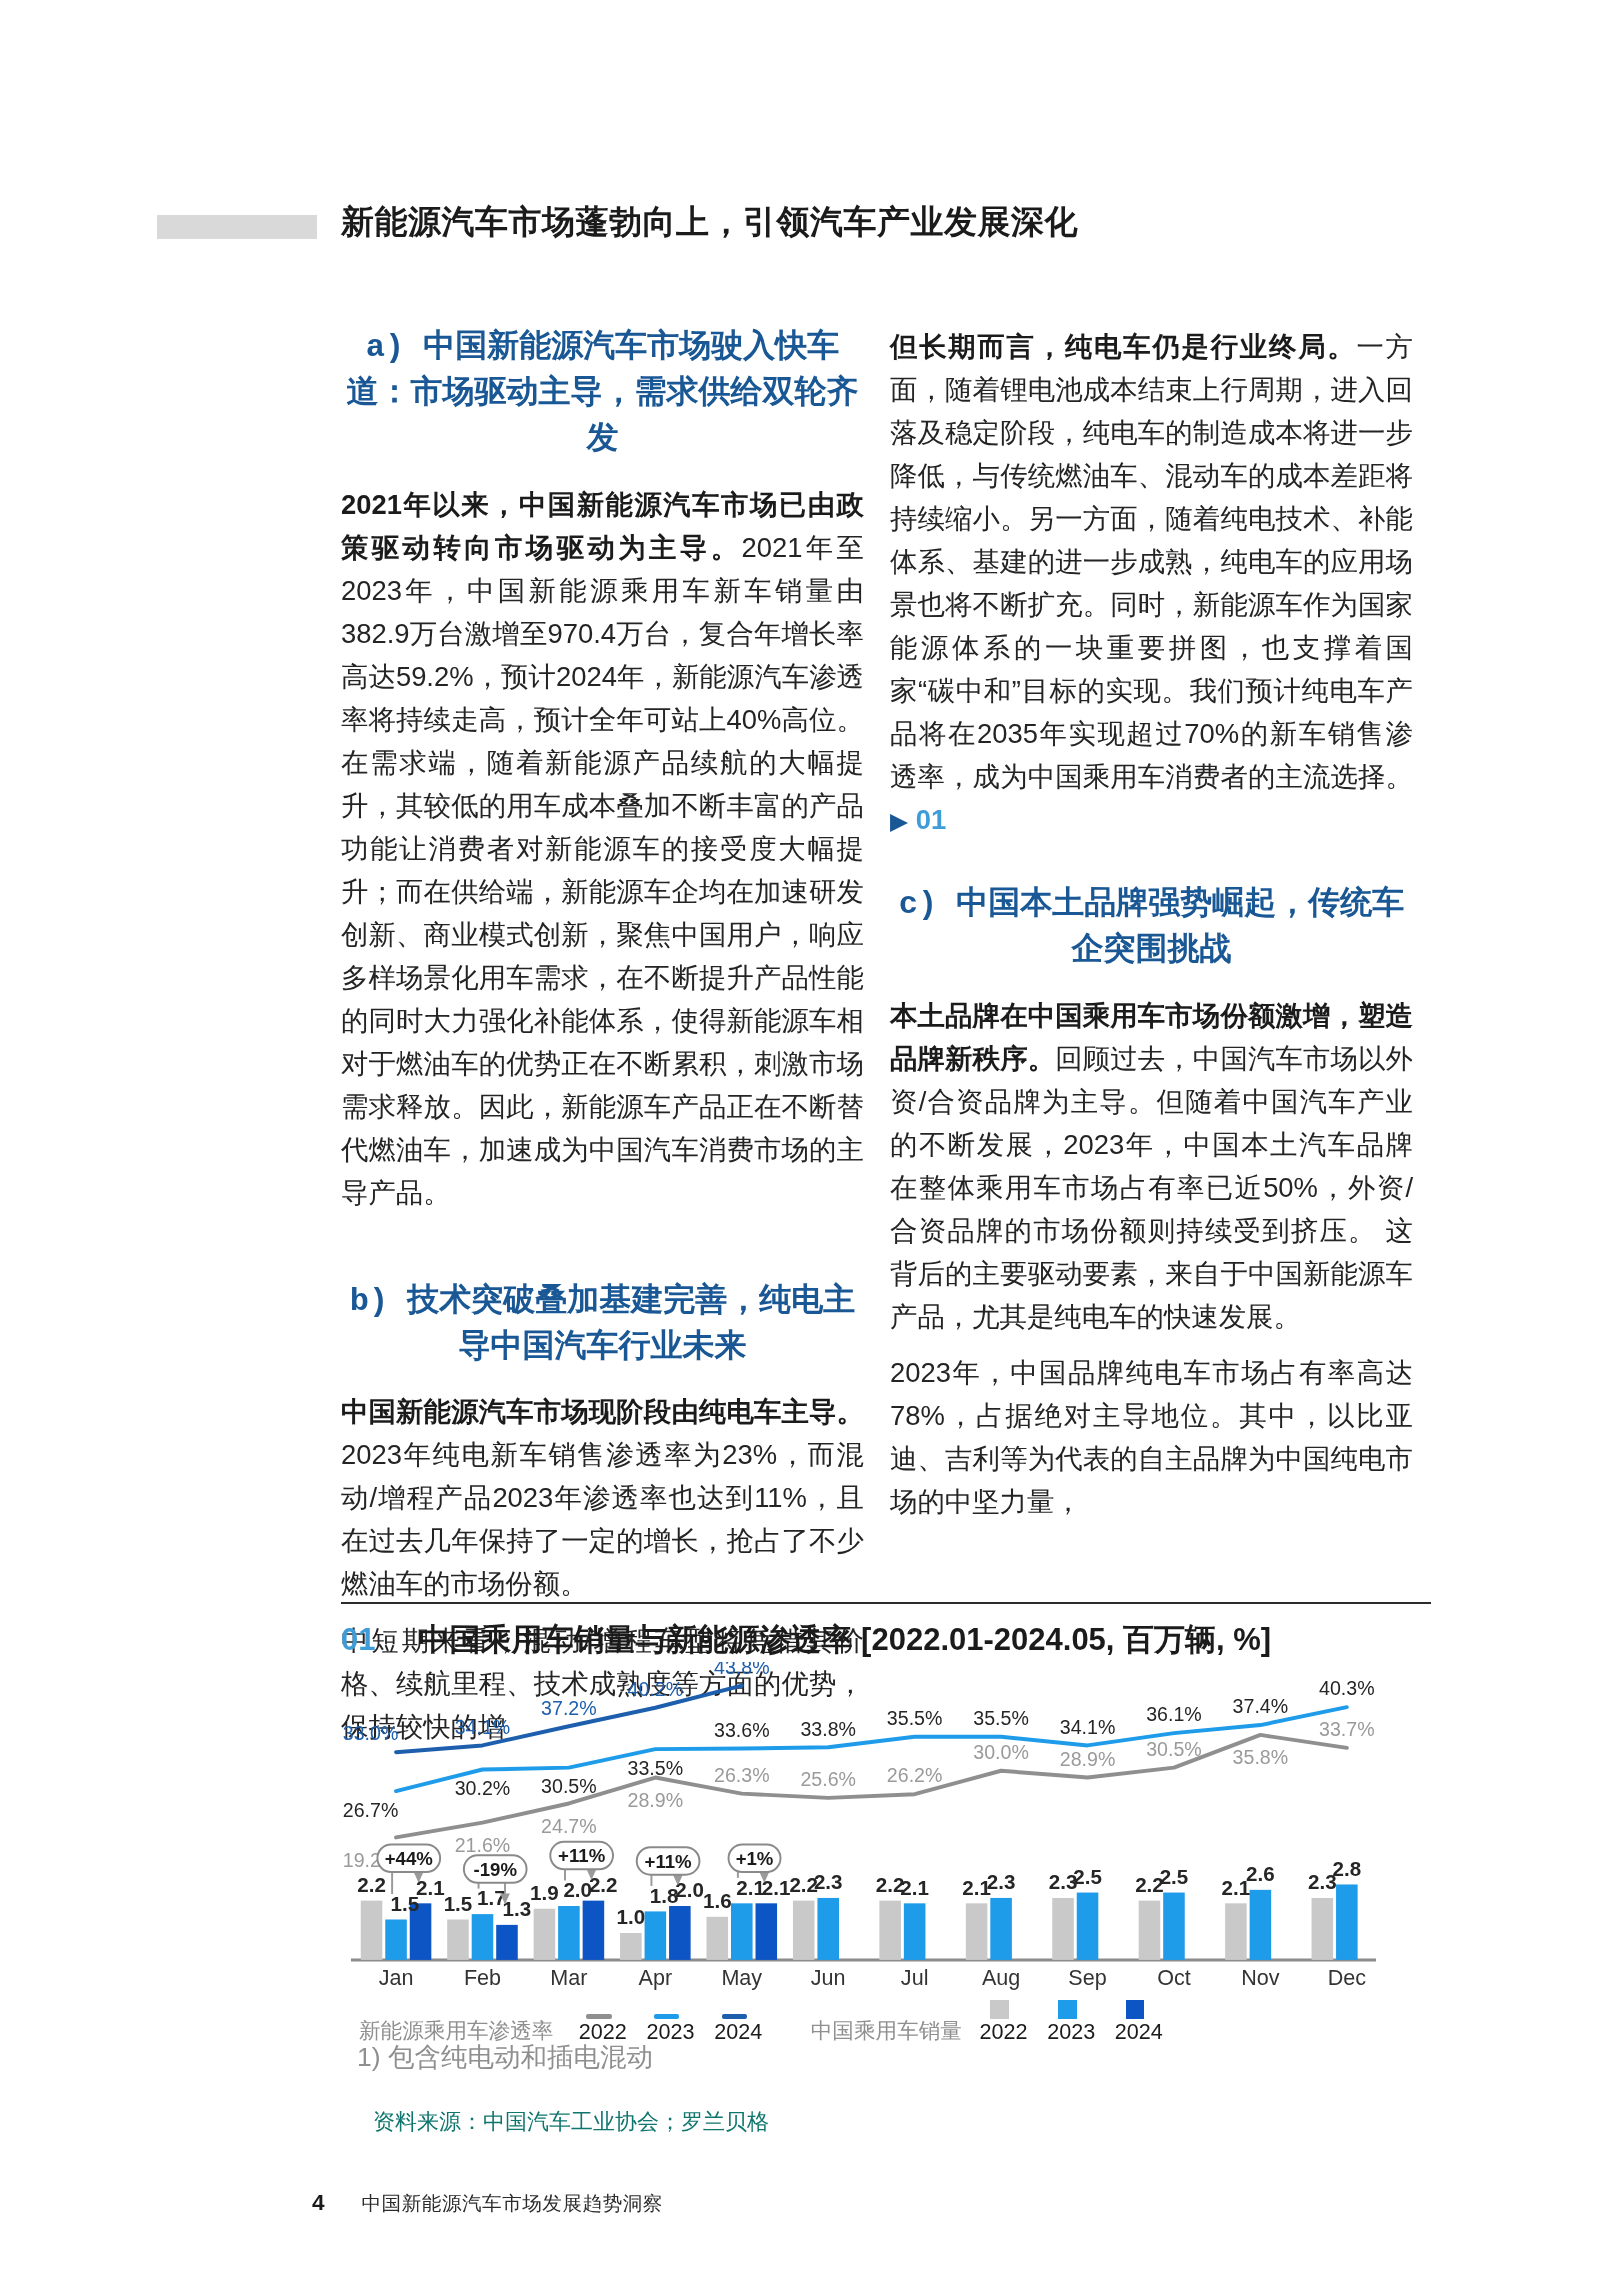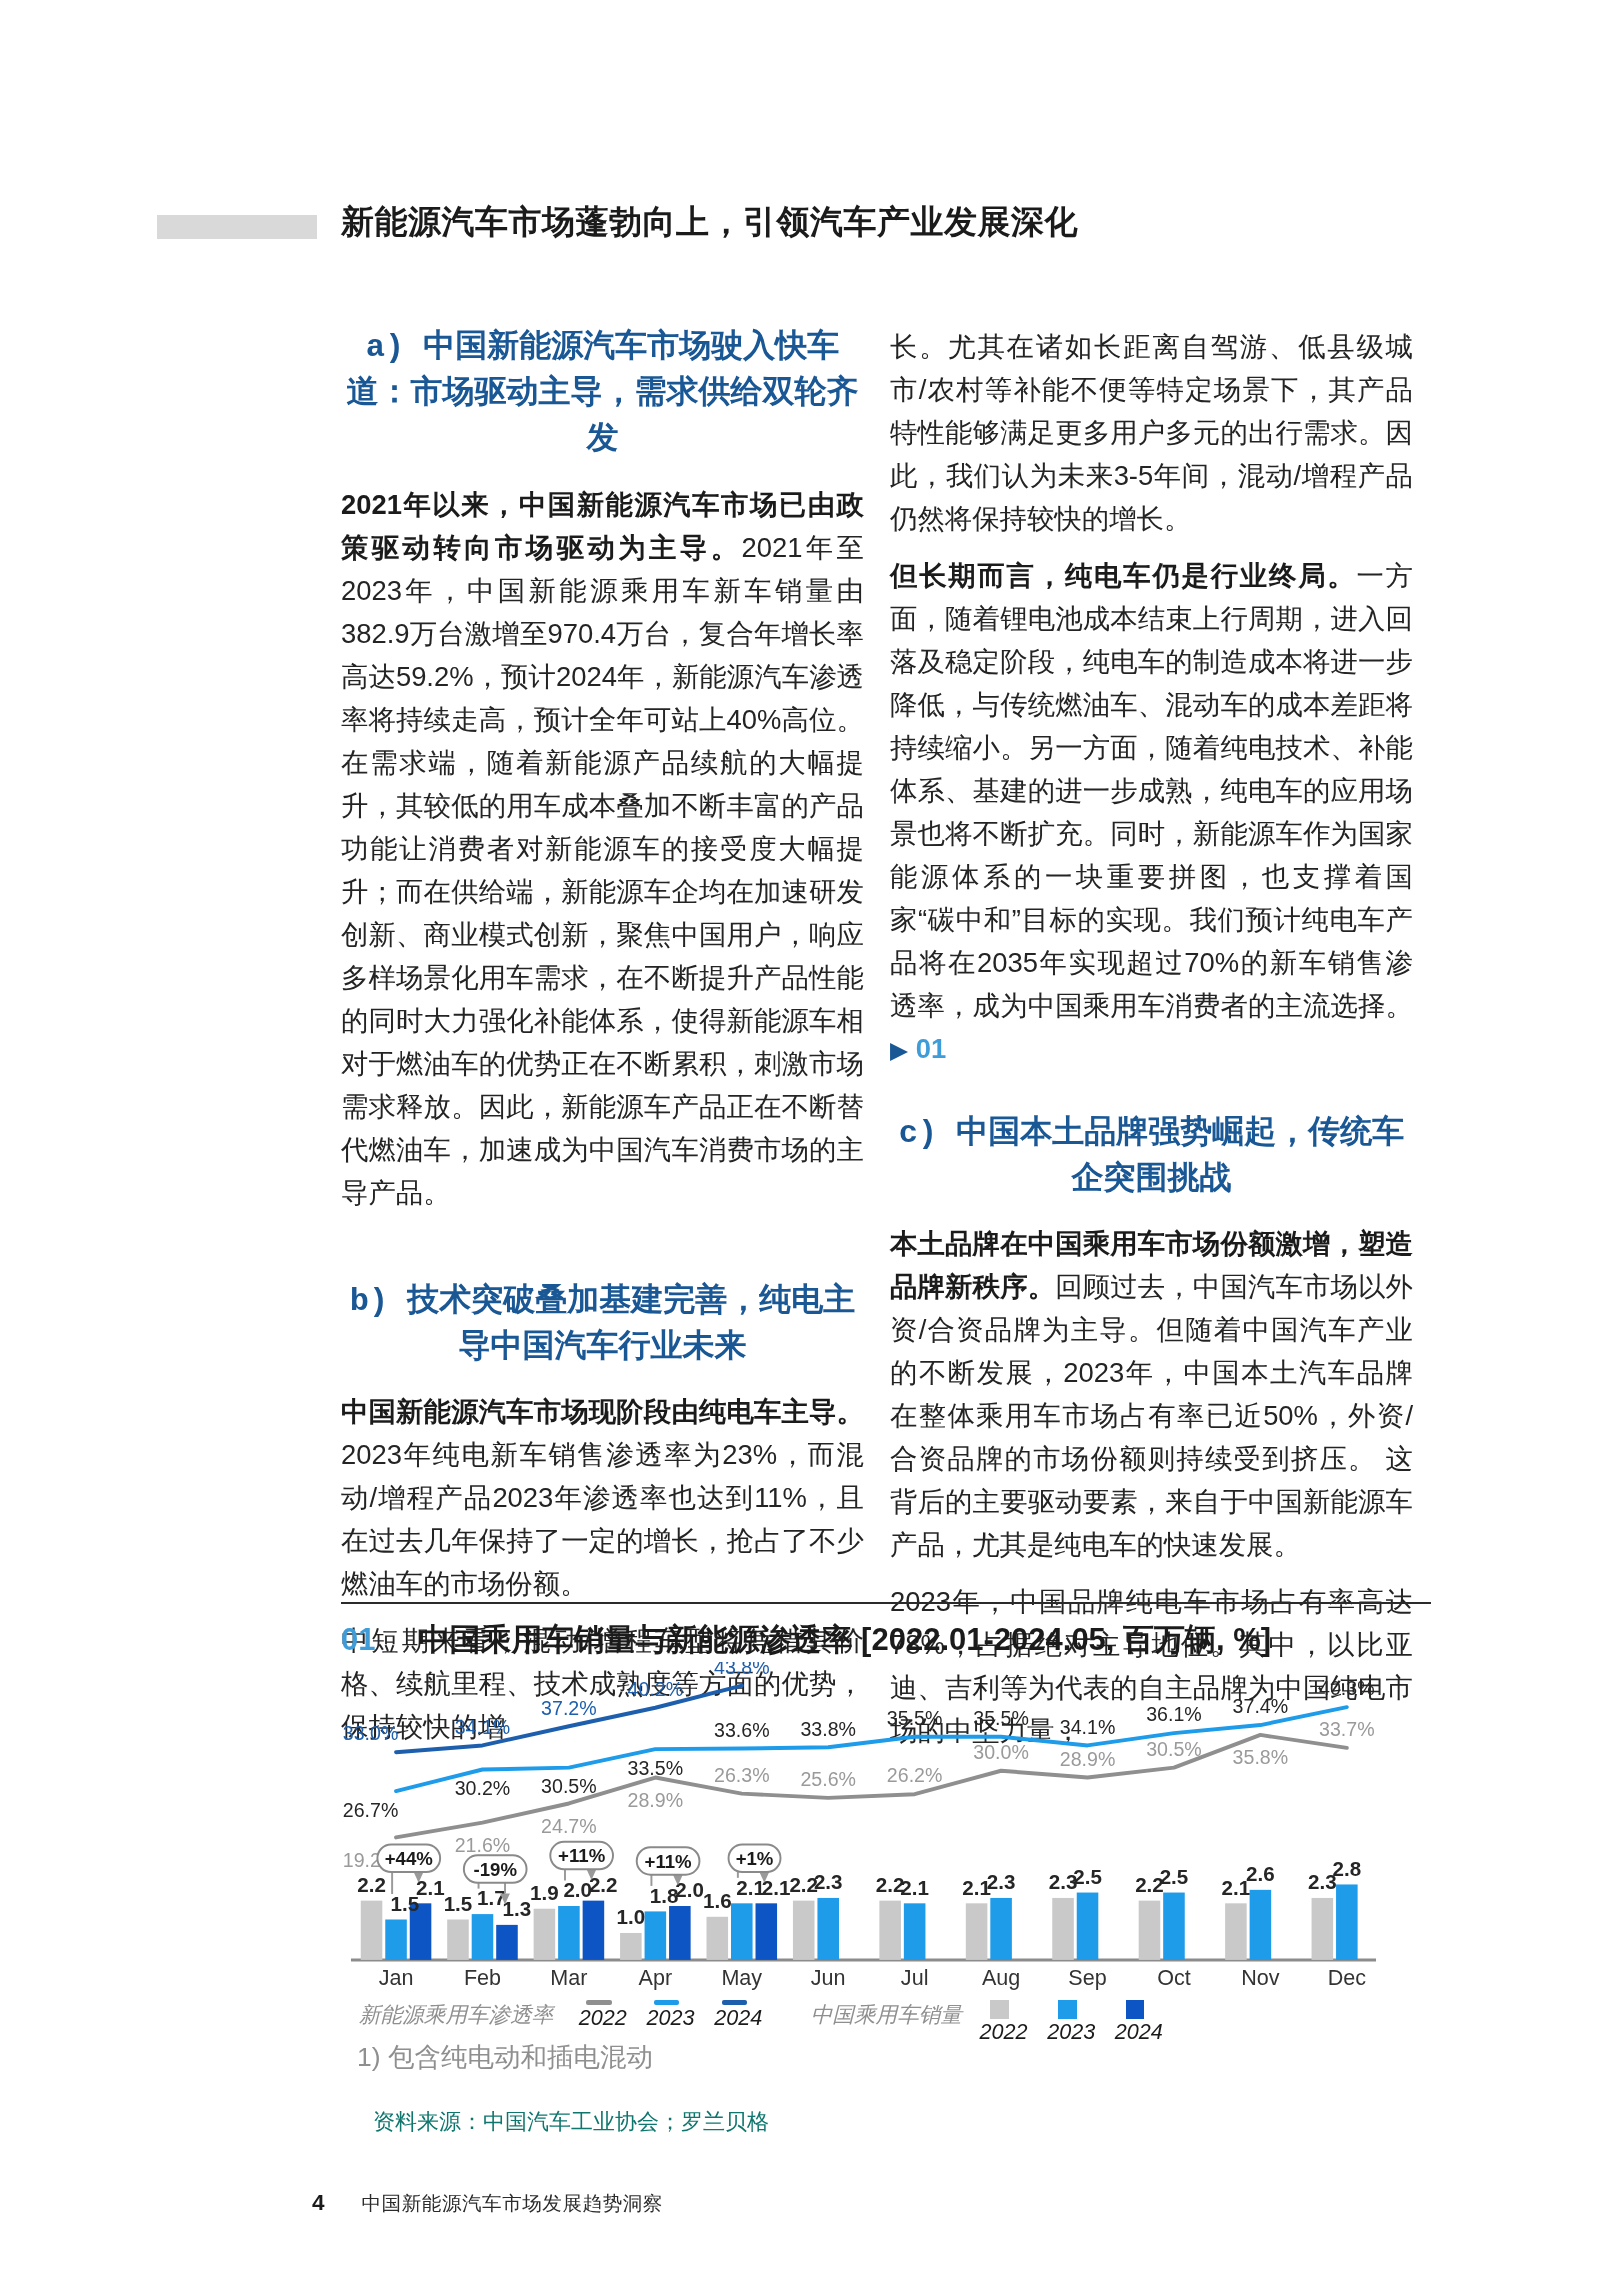--- a/index.html
+++ b/index.html
@@ -16,21 +16,21 @@
   .para{margin:0 0 13.7px 0;}
   .lead{font-weight:700;color:#1b1b1b;}
   .marker-tri{color:#1A5795;font-weight:700;font-size:23.5px;}
   .marker-ref{color:#3E9CD9;font-weight:700;}
   .fig-rule{position:absolute;left:341px;top:1602px;width:1090px;height:2px;background:#2b2b2b;}
   .fig-title-row{position:absolute;left:341px;top:1619px;display:flex;align-items:baseline;}
   .fig-number{font-size:31px;font-weight:700;color:#3E9CD9;margin-right:43px;}
   .fig-title{font-size:31px;font-weight:700;color:#1b1b1b;}
   .chart-wrap{position:absolute;left:343px;top:1662px;width:1041px;height:343px;}
   svg text{font-family:"Liberation Sans","DejaVu Sans",sans-serif;}
-  .legend{position:absolute;left:359px;top:2000px;display:flex;align-items:flex-start;font-size:21.6px;color:#1b1b1b;white-space:nowrap;font-style:italic;}
+  .legend{position:absolute;left:359px;top:2000px;display:flex;align-items:flex-end;font-size:21.6px;color:#1b1b1b;white-space:nowrap;}
   .lg-label{color:#8F8F8F;margin-right:25.5px;}
   .lg-label.second{margin-left:29px;margin-right:17.6px;}
   .lg-item{display:inline-flex;align-items:center;margin-right:19.6px;flex-direction:column;}
   .dash{display:inline-block;width:25.5px;height:4.9px;border-radius:2px;margin-right:7.8px;}
   .dash.g{background:#8F8F8F;} .dash.b{background:#1E9BE9;} .dash.n{background:#1E5FAD;}
   .sq{display:inline-block;width:18.6px;height:18.6px;margin-right:7.8px;}
   .sq.g{background:#C9C9C9;} .sq.b{background:#1E9BE9;} .sq.n{background:#0D55C4;}
   .footnote{position:absolute;left:357px;top:2039px;font-size:26.5px;color:#8F8F8F;}
   .source{position:absolute;left:373px;top:2107px;font-size:22px;color:#0f766e;}
   .footer{position:absolute;left:312px;top:2190px;display:flex;align-items:baseline;}
@@ -47,21 +47,20 @@
 
   <div class="col col-left">
     <div class="sec-heading">a) 中国新能源汽车市场驶入快车道：市场驱动主导，需求供给双轮齐发</div>
     <p class="para"><span class="lead">2021年以来，中国新能源汽车市场已由政策驱动转向市场驱动为主导。</span><span>2021年至2023年，中国新能源乘用车新车销量由382.9万台激增至970.4万台，复合年增长率高达59.2%，预计2024年，新能源汽车渗透率将持续走高，预计全年可站上40%高位。在需求端，随着新能源产品续航的大幅提升，其较低的用车成本叠加不断丰富的产品功能让消费者对新能源车的接受度大幅提升；而在供给端，新能源车企均在加速研发创新、商业模式创新，聚焦中国用户，响应多样场景化用车需求，在不断提升产品性能的同时大力强化补能体系，使得新能源车相对于燃油车的优势正在不断累积，刺激市场需求释放。因此，新能源车产品正在不断替代燃油车，加速成为中国汽车消费市场的主导产品。</span></p>
     <div class="sec-heading mt">b) 技术突破叠加基建完善，纯电主导中国汽车行业未来</div>
     <p class="para"><span class="lead">中国新能源汽车市场现阶段由纯电车主导。</span><span>2023年纯电新车销售渗透率为23%，而混动/增程产品2023年渗透率也达到11%，且在过去几年保持了一定的增长，抢占了不少燃油车的市场份额。</span></p>
     <p class="para">中短期来看，混动/增程车型将凭借其价格、续航里程、技术成熟度等方面的优势，保持较快的增</p>
   </div>
 
   <div class="col col-right">
-    <p class="para">长。尤其在诸如长距离自驾游、低县级城市/农村等补能不便等特定场景下，其产品特性能够满足更多用户多元的出行需求。因此，我们认为未来3-5年间，混动/增程产品仍然将保持较快的增长。</p>
     <p class="para"><span class="lead">但长期而言，纯电车仍是行业终局。</span><span>一方面，随着锂电池成本结束上行周期，进入回落及稳定阶段，纯电车的制造成本将进一步降低，与传统燃油车、混动车的成本差距将持续缩小。另一方面，随着纯电技术、补能体系、基建的进一步成熟，纯电车的应用场景也将不断扩充。同时，新能源车作为国家能源体系的一块重要拼图，也支撑着国家“碳中和”目标的实现。我们预计纯电车产品将在2035年实现超过70%的新车销售渗透率，成为中国乘用车消费者的主流选择。</span> <span class="marker-tri">▶</span> <span class="marker-ref">01</span></p>
     <div class="sec-heading mt2">c) 中国本土品牌强势崛起，传统车企突围挑战</div>
     <p class="para"><span class="lead">本土品牌在中国乘用车市场份额激增，塑造品牌新秩序。</span><span>回顾过去，中国汽车市场以外资/合资品牌为主导。但随着中国汽车产业的不断发展，2023年，中国本土汽车品牌在整体乘用车市场占有率已近50%，外资/合资品牌的市场份额则持续受到挤压。 这背后的主要驱动要素，来自于中国新能源车产品，尤其是纯电车的快速发展。</span></p>
     <p class="para">2023年，中国品牌纯电车市场占有率高达78%，占据绝对主导地位。其中，以比亚迪、吉利等为代表的自主品牌为中国纯电市场的中坚力量，</p>
   </div>
 
   <div class="fig-rule"></div>
 
   <div class="fig-title-row">
     <span class="fig-number">01</span>

